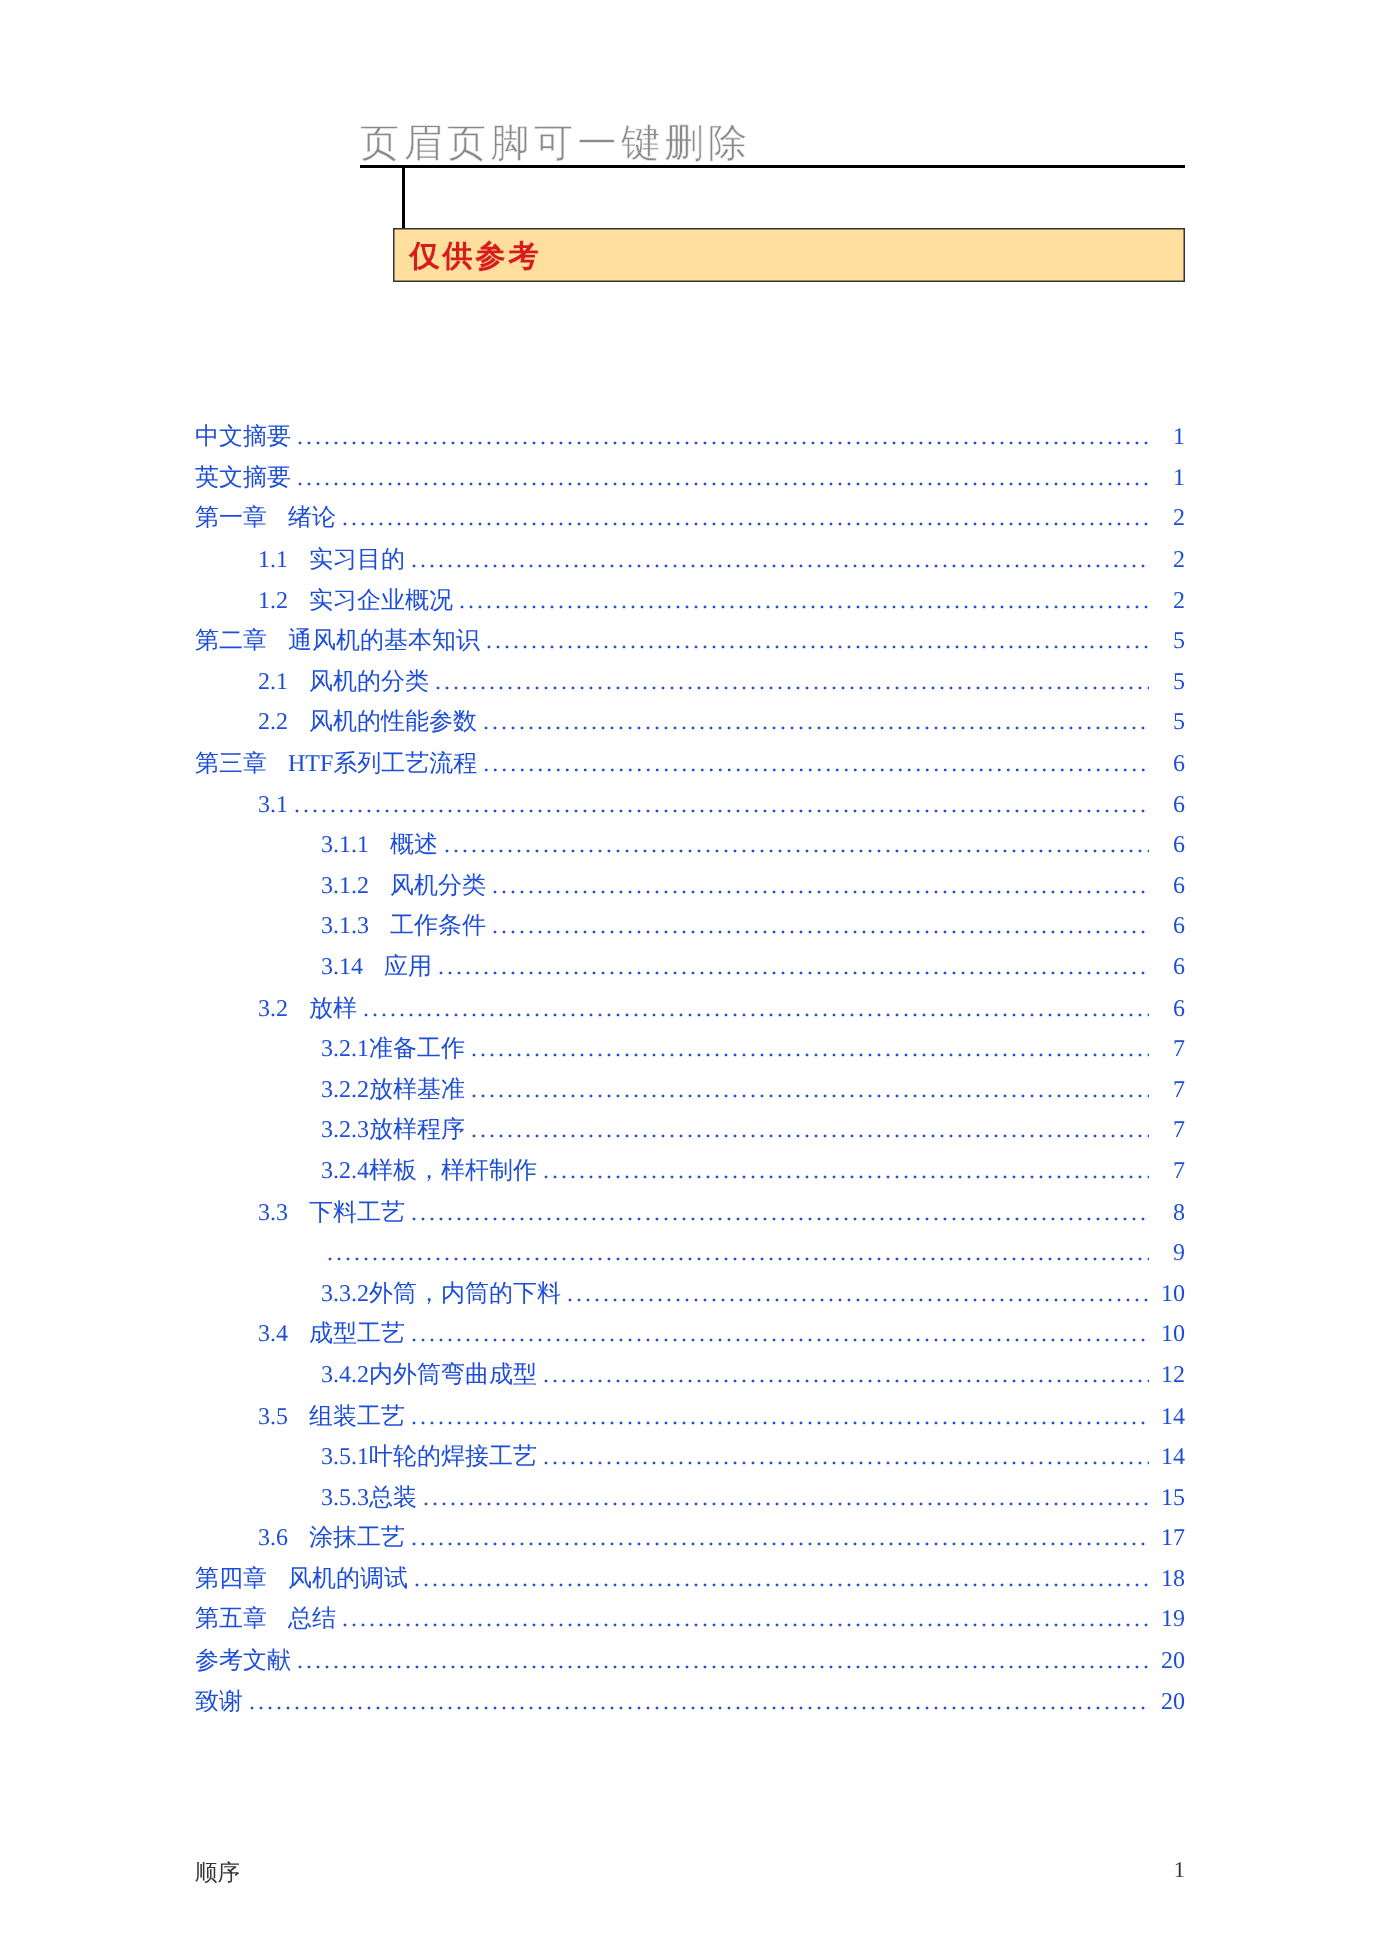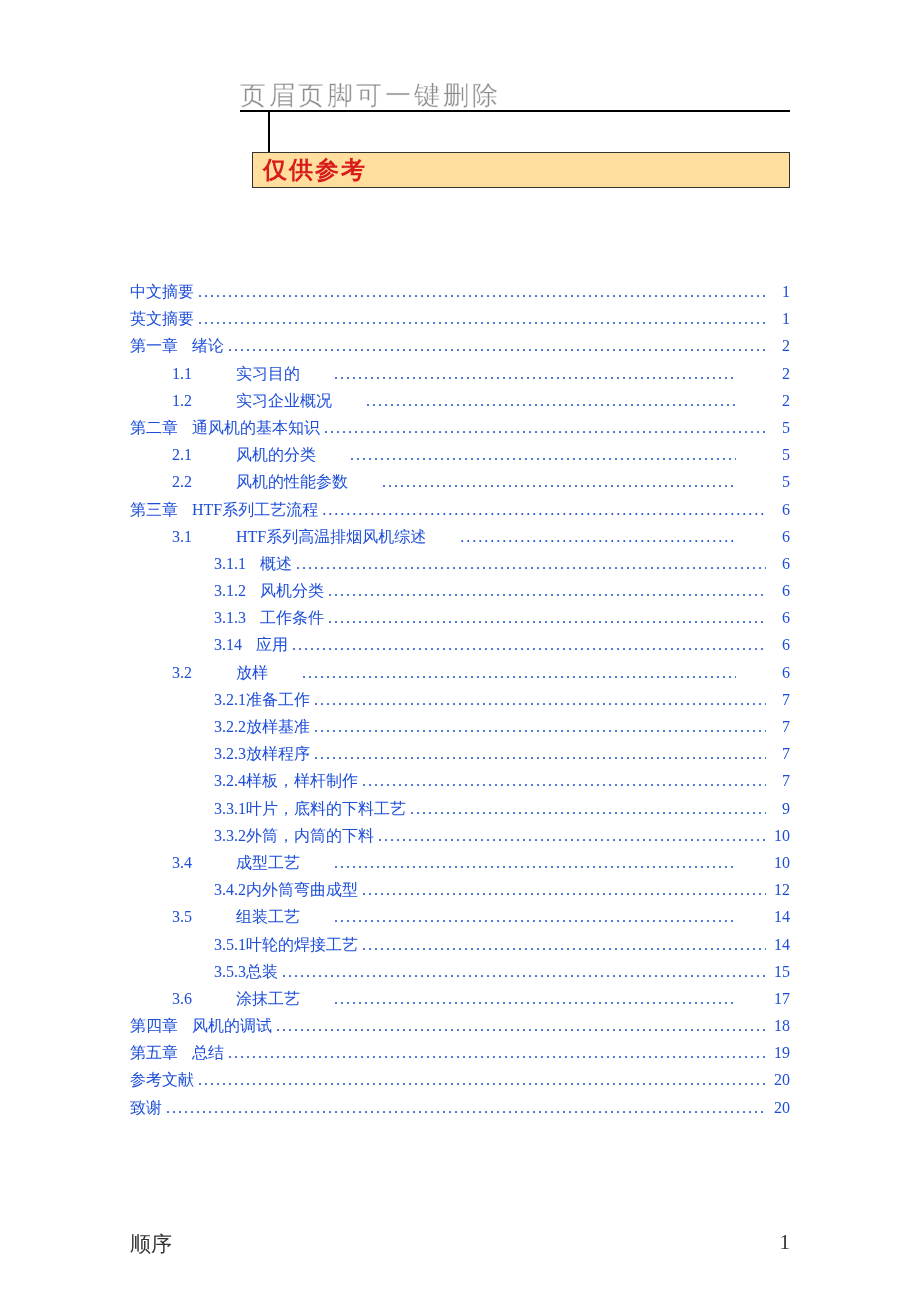--- a/index.html
+++ b/index.html
@@ -39,26 +39,26 @@
   .divider-v {
     width: 2px;
     background: #000;
     margin: 0 0 0 28px;
     height: 40px;
   }
   .badge {
     background: #ffde9e;
     border: 1px solid #333;
     color: #d81b1b;
-    font-size: 24px;
+    font-size: 20px;
     font-weight: bold;
     padding: 2px 10px;
     font-family: "SimSun", "宋体", serif;
     letter-spacing: 2px;
-    margin-left: 12px;
+    margin-left: 22px;
     height: 36px;
     box-sizing: border-box;
     display: flex;
     align-items: center;
   }
   .toc {
     font-size: 16px;
     color: #1d4ed8;
     line-height: 1.7;
     font-family: "SimSun", "宋体", serif;
@@ -86,31 +86,31 @@
     display: block;
     overflow: hidden;
     white-space: nowrap;
   }
   .toc-page {
     flex: 0 0 auto;
     text-align: right;
     min-width: 20px;
   }
   .lvl0 { padding-left: 0; }
-  .lvl1 { padding-left: 42px; gap: 30px; }
+  .lvl1 { padding-left: 42px; }
   .lvl2 { padding-left: 84px; }
   .nonum .toc-label { padding-left: 0; }
   .footer {
     position: absolute;
     bottom: 44px;
     left: 130px;
     right: 130px;
     display: flex;
     justify-content: space-between;
-    font-size: 21px;
+    font-size: 15px;
     color: #333;
   }
 </style>
 </head>
 <body>
 
 <div class="page">
 
   <div class="header-area">
     <div class="header-title">页眉页脚可一键删除</div>
@@ -166,21 +166,20 @@
         <span class="toc-page">5</span>
       </div>
       <div class="toc-row lvl0">
         <span class="toc-num">第三章</span>
         <span class="toc-label">HTF系列工艺流程</span>
         <span class="toc-leader"></span>
         <span class="toc-page">6</span>
       </div>
       <div class="toc-row lvl1">
         <span class="toc-num">3.1</span>
-        <span class="toc-label">HTF系列高温排烟风机综述</span>
         <span class="toc-leader"></span>
         <span class="toc-page">6</span>
       </div>
       <div class="toc-row lvl2">
         <span class="toc-num">3.1.1</span>
         <span class="toc-label">概述</span>
         <span class="toc-leader"></span>
         <span class="toc-page">6</span>
       </div>
       <div class="toc-row lvl2">
@@ -220,22 +219,27 @@
       <div class="toc-row lvl2">
         <span class="toc-num">3.2.3放样程序</span>
         <span class="toc-leader"></span>
         <span class="toc-page">7</span>
       </div>
       <div class="toc-row lvl2">
         <span class="toc-num">3.2.4样板，样杆制作</span>
         <span class="toc-leader"></span>
         <span class="toc-page">7</span>
       </div>
-      <div class="toc-row lvl2">
-        <span class="toc-num">3.3.1叶片，底料的下料工艺</span>
+      <div class="toc-row lvl1">
+        <span class="toc-num">3.3</span>
+        <span class="toc-label">下料工艺</span>
+        <span class="toc-leader"></span>
+        <span class="toc-page">8</span>
+      </div>
+      <div class="toc-row lvl2">
         <span class="toc-leader"></span>
         <span class="toc-page">9</span>
       </div>
       <div class="toc-row lvl2">
         <span class="toc-num">3.3.2外筒，内筒的下料</span>
         <span class="toc-leader"></span>
         <span class="toc-page">10</span>
       </div>
       <div class="toc-row lvl1">
         <span class="toc-num">3.4</span>

